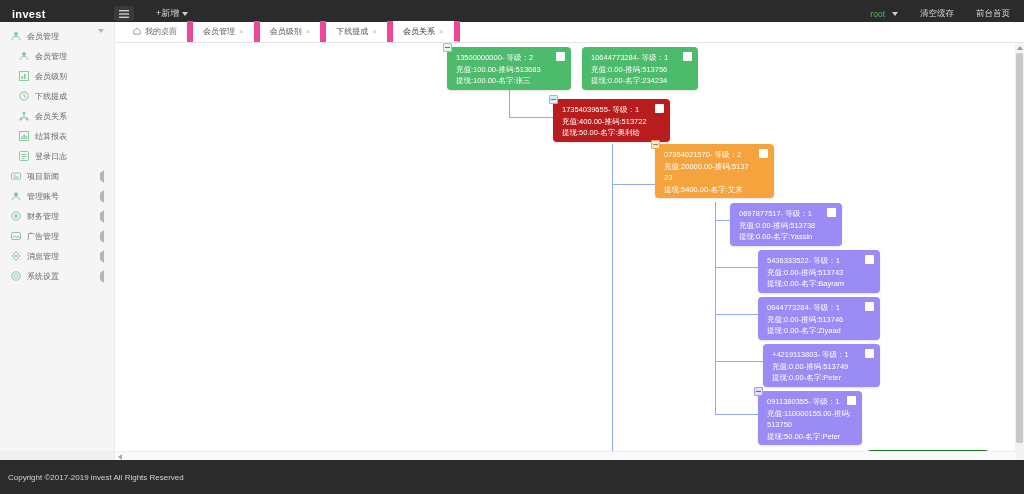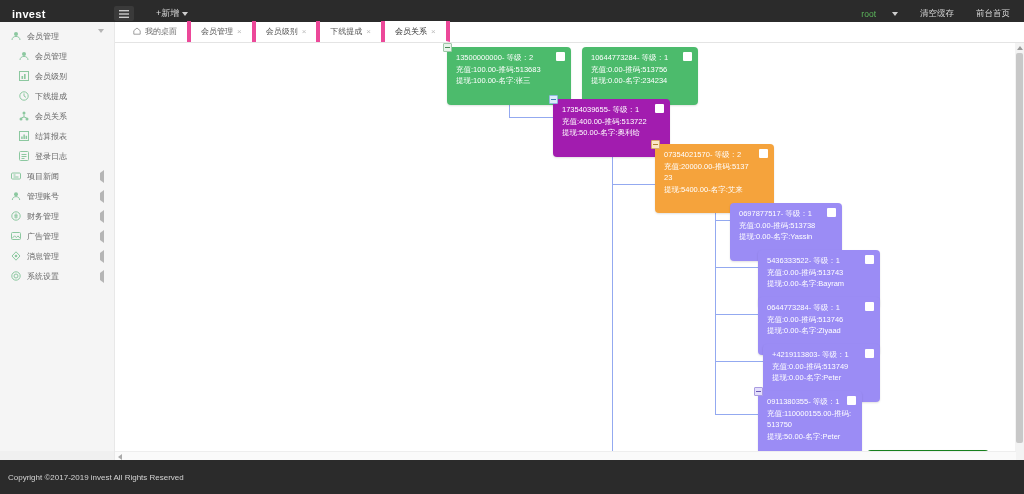--- a/index.html
+++ b/index.html
@@ -30,21 +30,21 @@
     display: flex; align-items: center; gap: 3px;
   }
   .caret-down {
     width: 0; height: 0; border-left: 3px solid transparent;
     border-right: 3px solid transparent; border-top: 4px solid #cfcfcf;
   }
   .topbar-right {
     margin-left: auto; display: flex; align-items: center; gap: 22px;
     padding-right: 14px; font-size: 8.5px; color: #d8d8d8;
   }
-  .user-name { color: #5cb85c; display: flex; align-items: center; gap: 16px; }
+  .user-name { color: #5cb85c; display: flex; align-items: center; gap: 7px; }
 
   
   .sidebar {
     position: absolute; top: 22px; left: 0; width: 115px; height: 438px;
     background: #f5f5f5; border-right: 1px solid #e8e8e8;
     padding-top: 4px; overflow: hidden;
   }
   .nav-item {
     height: 20px; display: flex; align-items: center;
     font-size: 8px; color: #666; padding-left: 10px; position: relative;
@@ -66,21 +66,21 @@
 
   
   .tabbar {
     position: absolute; top: 22px; left: 115px; width: 909px; height: 21px;
     background: #fff; border-bottom: 1px solid #e4e4e4;
     display: flex; align-items: flex-end; padding-left: 8px;
   }
   .tab {
     height: 21px; display: flex; align-items: center; gap: 4px;
     padding: 0 10px; font-size: 8px; color: #555; white-space: nowrap;
-    border-right: 4px solid #ec4899;
+    border-right: 6px solid #ec4899;
     justify-content: flex-end;
   }
   .tab.home { color: #666; }
   .tab.active { background: #fff; color: #333; border-bottom: 1px solid #fff;
     box-shadow: inset 0 -2px 0 #fff; font-weight: normal; }
   .tab .x { font-size: 8px; color: #bbb; }
   .tab .home-ico { color: #888; }
 
   
   .canvas {
@@ -91,26 +91,26 @@
   .tree { position: absolute; inset: 0; }
 
   
   .lnk { position: absolute; background: #93a9f0; }
   .lnk.h { height: 1px; }
   .lnk.v { width: 1px; }
 
   
   .node {
     position: absolute; border-radius: 4px; color: #fff;
-    font-size: 7.5px; line-height: 11.5px; padding: 5px 7px 18px 9px;
+    font-size: 7.5px; line-height: 11.5px; padding: 5px 7px 3px 9px;
     box-shadow: 0 1px 2px rgba(0,0,0,.12);
   }
   .node .ln { white-space: nowrap; }
   .node.green  { background: #4cbb6c; }
-  .node.blue   { background: #a21caf; }
+  .node.blue   { background: #b91c1c; }
   .node.orange { background: #f5a33c; }
   .node.purple { background: #9b8cf5; }
   .node.darkgreen { background: #17801d; }
   .node .chk {
     position: absolute; top: 5px; right: 6px;
     width: 9px; height: 9px; background: #fff; border-radius: 1px;
     border: 1px solid rgba(255,255,255,.9);
   }
   .node .collapse {
     position: absolute; top: -4px; left: -4px;

